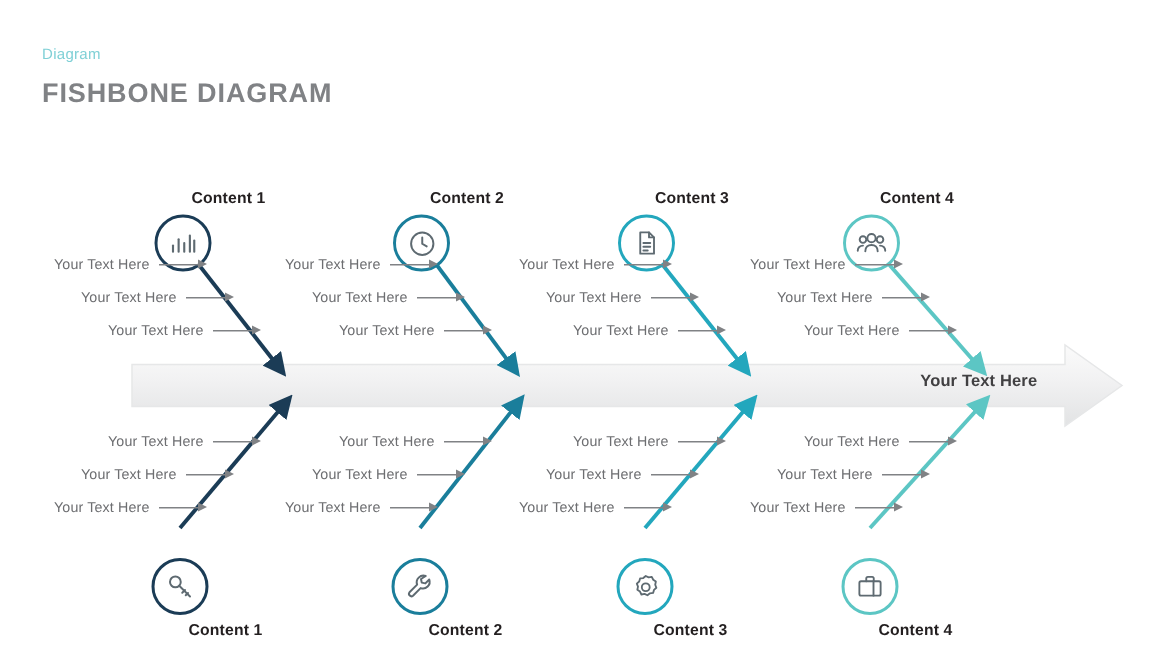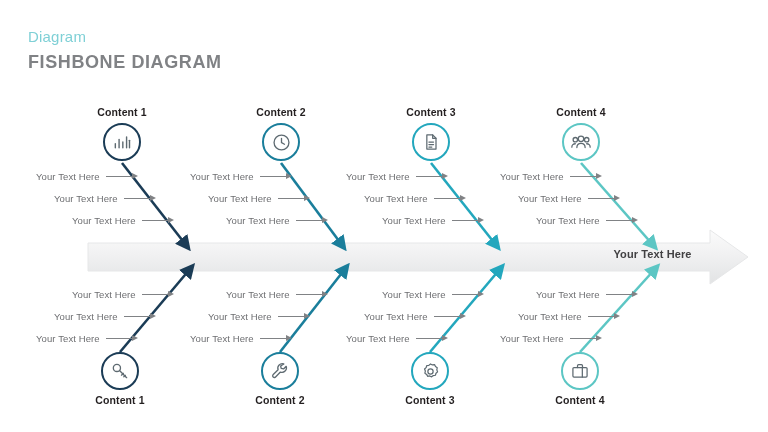--- a/index.html
+++ b/index.html
@@ -16,21 +16,21 @@
     color: #58595b;
   }
 
   
   #header {
     position: absolute;
     left: 28px;
     top: 30px;
   }
   #kicker {
-    font-size: 15px;
+    font-size: 10px;
     color: #7fd0d6;
     letter-spacing: .2px;
     line-height: 14px;
   }
   #page-title {
     font-size: 18px;
     font-weight: bold;
     color: #808285;
     letter-spacing: .6px;
     line-height: 30px;
@@ -57,21 +57,22 @@
     font-weight: bold;
     color: #414042;
     letter-spacing: .1px;
   }
 
   
   .node {
     position: absolute;
     width: 110px;
     margin-left: -55px;
-    text-align: center;
+    text-align: right;
+    margin-top: 20px;
   }
   .node-title {
     font-size: 10.5px;
     font-weight: bold;
     color: #231f20;
     letter-spacing: .1px;
     line-height: 13px;
   }
   .node-circle {
     width: 38px;

